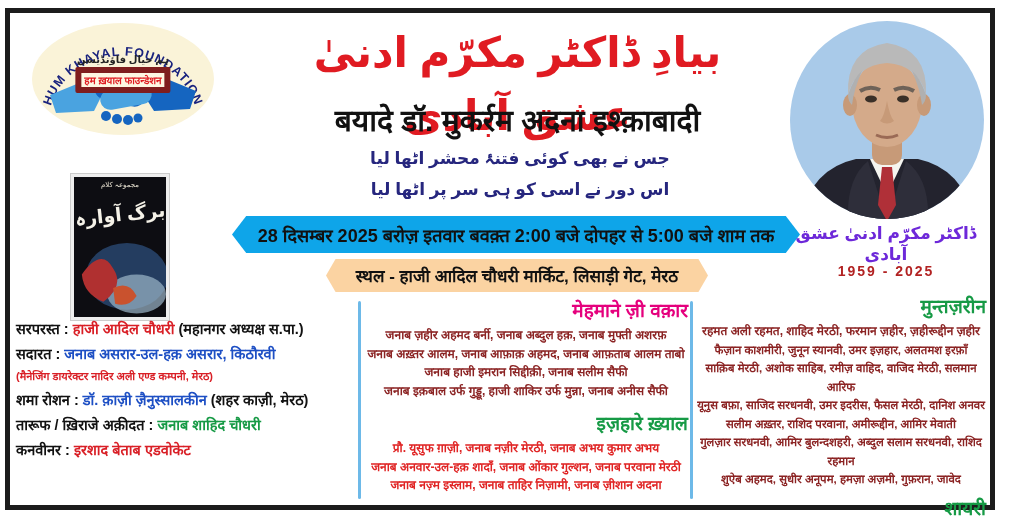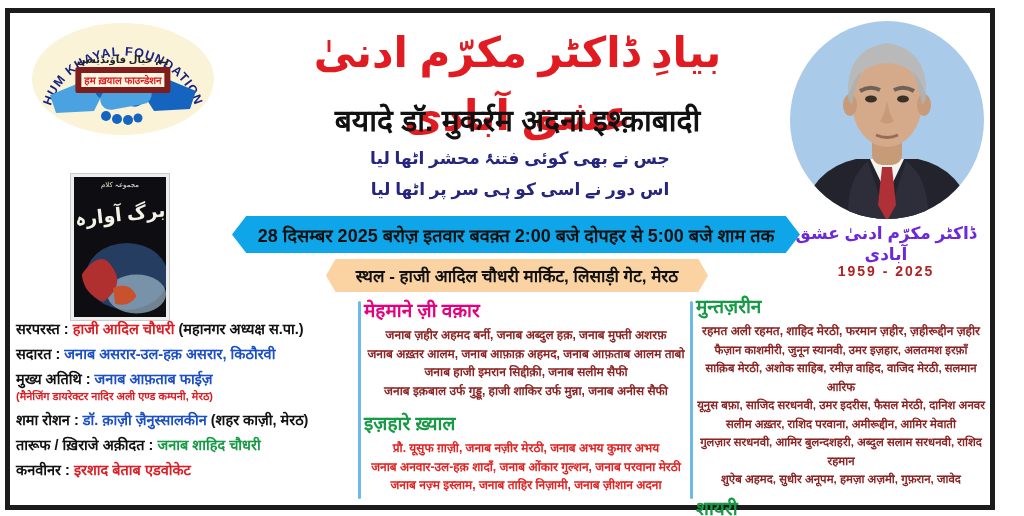--- a/index.html
+++ b/index.html
@@ -53,21 +53,21 @@
   .photo svg{width:100%;height:100%;}
   .photo-caption{left:770px;top:210px;width:212px;font-size:17px;font-weight:bold;color:#6d28d9;direction:rtl;}
   .photo-years{left:770px;top:250px;width:212px;font-size:14px;font-weight:bold;color:#b22222;letter-spacing:2px;}
 
   
   .divider{width:3px;background:#6db9e8;top:288px;height:198px;border-radius:2px;}
   .div1{left:348px;} .div2{left:680px;}
 
   .col-center{left:354px;top:284px;width:324px;}
   .col-right{left:686px;top:280px;width:290px;}
-  .sec-head{font-weight:bold;text-align:left;}
+  .sec-head{font-weight:bold;text-align:right;}
   .h-magenta{color:#e5007d;font-size:19px;margin-bottom:3px;}
   .h-green{color:#169a45;font-size:19px;margin-bottom:3px;}
   .sec-line{font-size:12px;font-weight:bold;text-align:center;line-height:18.5px;}
   .t-maroon{color:#8b2323;} .t-red{color:#e02424;}
 </style>
 </head>
 <body>
 
 <div class="poster">
 
@@ -107,21 +107,20 @@
         <path d="M 40,112 Q 56,104 64,120 Q 56,132 42,128 Z" fill="#c9522e"></path>
       </svg>
       <div class="book-top">مجموعہ کلام</div>
       <div class="book-title">برگ آوارہ</div>
     </div>
   </div>
 
   <div class="abs left-list">
     <div class="ll-line"><span>सरपरस्त : </span><span class="c-red">हाजी आदिल चौधरी</span><span> (महानगर अध्यक्ष स.पा.)</span></div>
     <div class="ll-line"><span>सदारत : </span><span class="c-blue">जनाब असरार-उल-हक़ असरार, किठौरवी</span></div>
-    <div class="ll-line" style="margin-bottom:1px;"><span>मुख्य अतिथि : </span><span class="c-blue">जनाब आफ़ताब फाईज़</span></div>
     <div class="ll-line ll-sub c-red">(मैनेजिंग डायरेक्टर नादिर अली एण्ड कम्पनी, मेरठ)</div>
     <div class="ll-line"><span>शमा रोशन : </span><span class="c-blue">डॉ. क़ाज़ी ज़ैनुस्सालकीन</span><span> (शहर काज़ी, मेरठ)</span></div>
     <div class="ll-line"><span>तारूफ / ख़िराजे अक़ीदत : </span><span class="c-green">जनाब शाहिद चौधरी</span></div>
     <div class="ll-line"><span>कनवीनर : </span><span class="c-red">इरशाद बेताब एडवोकेट</span></div>
   </div>
 
   <div class="abs ctr urdu-title">بیادِ ڈاکٹر مکرّم ادنیٰ عشق آبادی</div>
   <div class="abs ctr hindi-title">बयादे डॉ. मुकर्रम अदना इश्क़ाबादी</div>
   <div class="abs ctr couplet">
     <div>جس نے بھی کوئی فتنۂ محشر اٹھا لیا</div>

